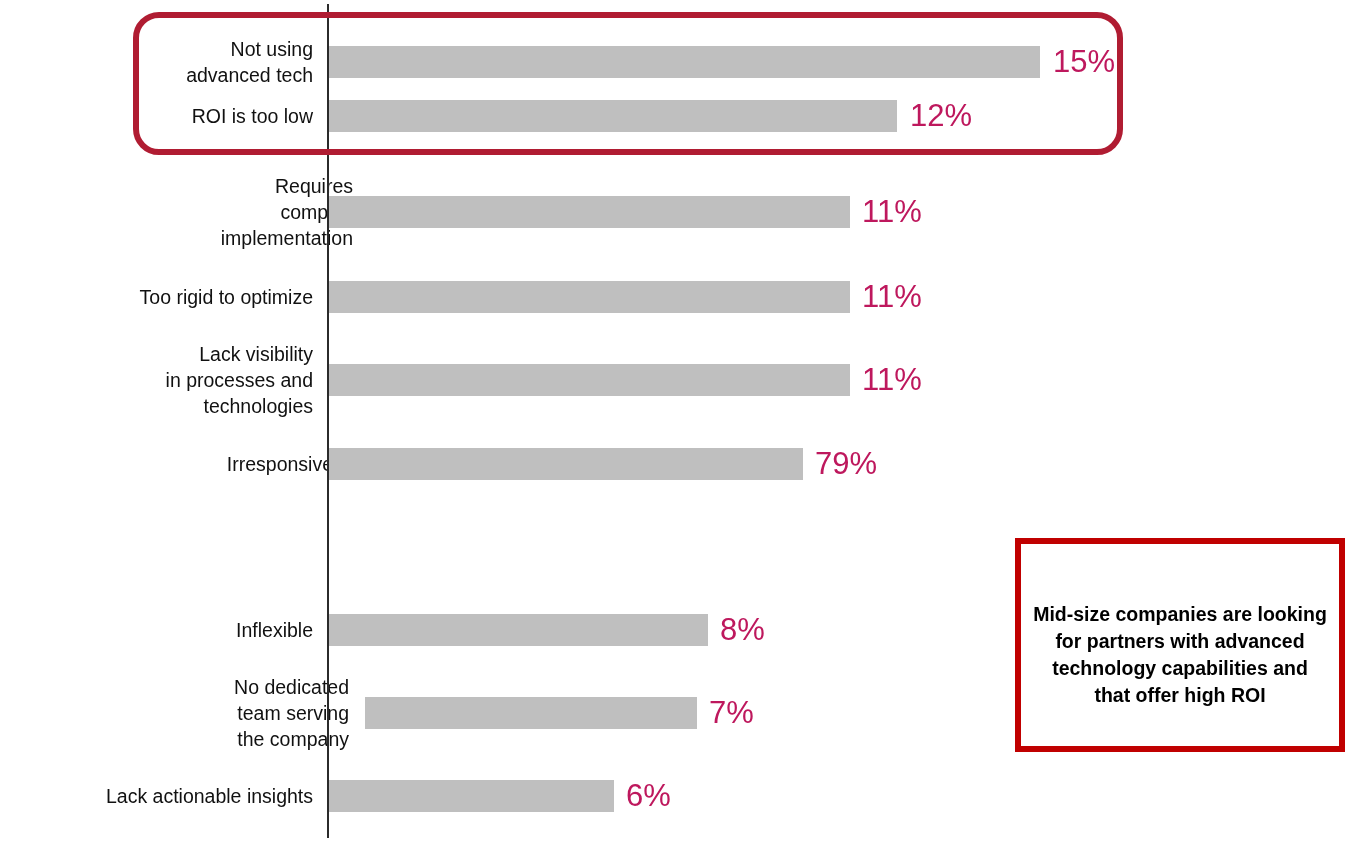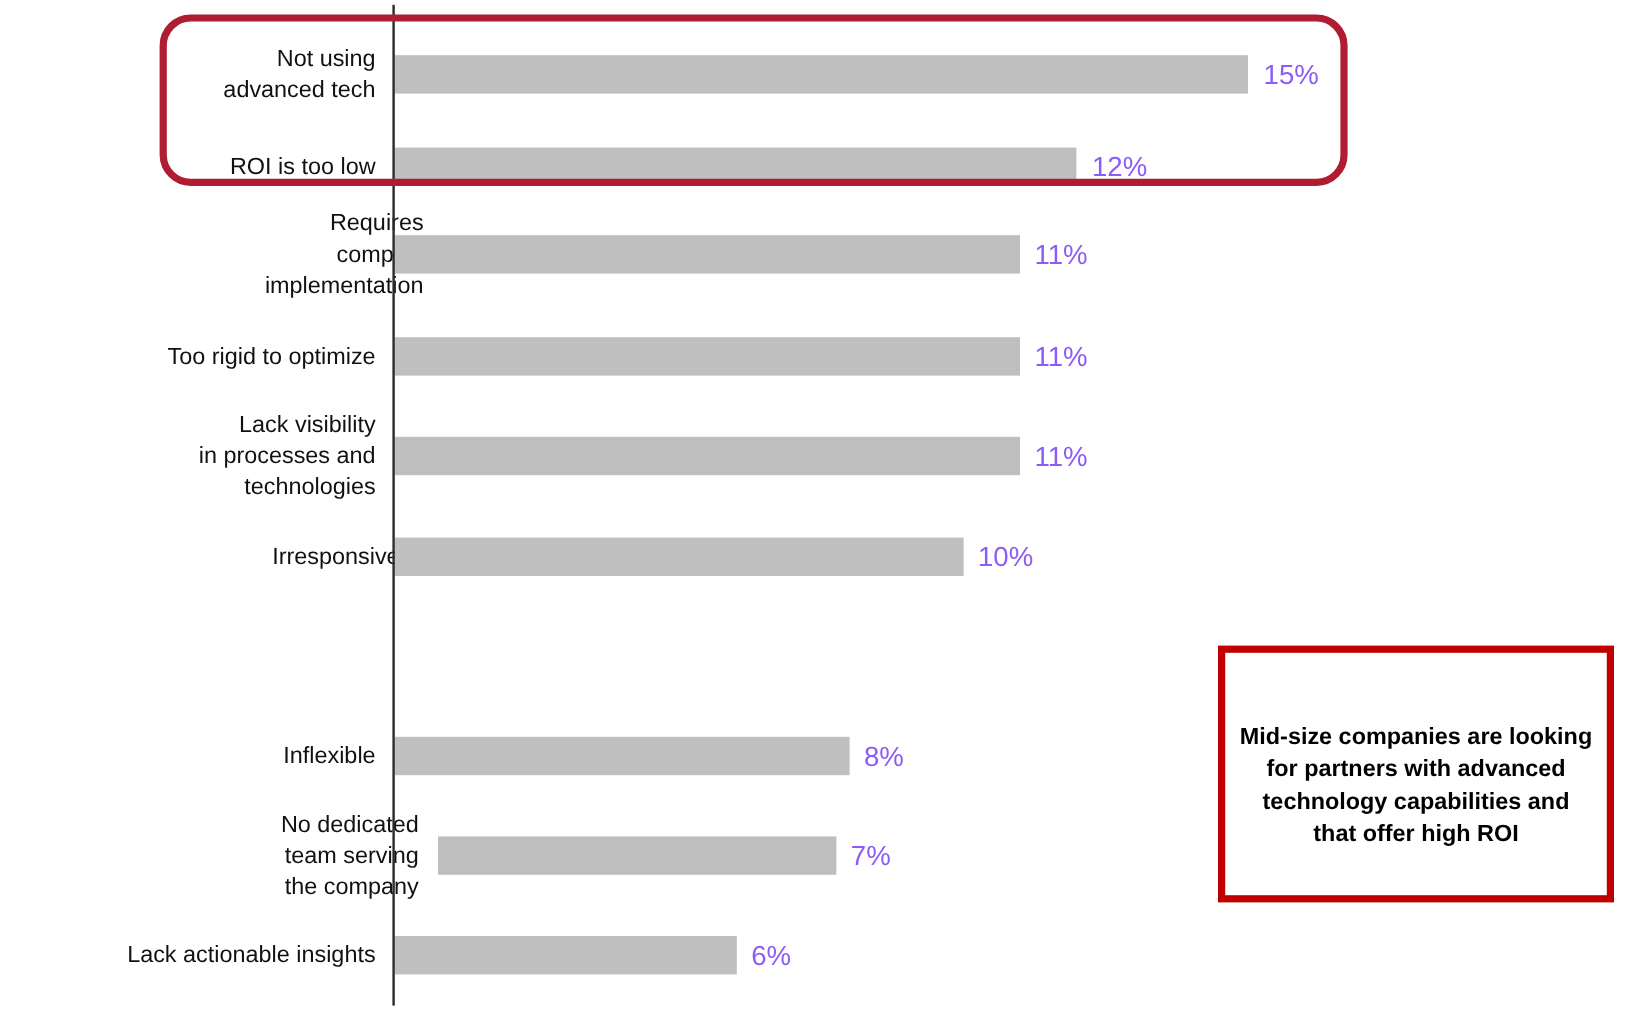--- a/index.html
+++ b/index.html
@@ -57,22 +57,22 @@
     top: 0;
     height: 32px;
     background: #bfbfbf;
   }
 
   .bar-value {
     position: absolute;
     top: 0;
     height: 32px;
     line-height: 32px;
-    font-size: 23px;
-    color: #8b5cf6;
+    font-size: 31px;
+    color: #be185d;
     white-space: nowrap;
   }
 
   
   #highlight-box {
     position: absolute;
     left: 133px;
     top: 12px;
     width: 990px;
     height: 143px;
@@ -115,21 +115,21 @@
 
   <div class="axis-line"></div>
 
   <div class="bar-row" style="top:30px;margin-top:16px;">
     <div class="cat-label" style="top:-10px;">Not using
 advanced tech</div>
     <div class="bar" style="width:711px;"></div>
     <div class="bar-value" style="left:1053px;">15%</div>
   </div>
 
-  <div class="bar-row" style="top:123px;">
+  <div class="bar-row" style="top:100px;">
     <div class="cat-label" style="top:3px;">ROI is too low</div>
     <div class="bar" style="width:568px;"></div>
     <div class="bar-value" style="left:910px;">12%</div>
   </div>
 
   <div class="bar-row" style="top:196px;padding-left:40px;">
     <div class="cat-label" style="top:-23px;">Requires
 complex
 implementation</div>
     <div class="bar" style="width:521px;"></div>
@@ -146,21 +146,21 @@
     <div class="cat-label" style="top:-23px;">Lack visibility
 in processes and
 technologies</div>
     <div class="bar" style="width:521px;"></div>
     <div class="bar-value" style="left:862px;">11%</div>
   </div>
 
   <div class="bar-row" style="top:448px;padding-left:20px;">
     <div class="cat-label" style="top:3px;">Irresponsive</div>
     <div class="bar" style="width:474px;"></div>
-    <div class="bar-value" style="left:815px;">10%</div>
+    <div class="bar-value" style="left:815px;">79%</div>
   </div>
 
 
   <div class="bar-row" style="top:614px;">
     <div class="cat-label" style="top:3px;">Inflexible</div>
     <div class="bar" style="width:379px;"></div>
     <div class="bar-value" style="left:720px;">8%</div>
   </div>
 
   <div class="bar-row" style="top:697px;margin-left:36px;">

